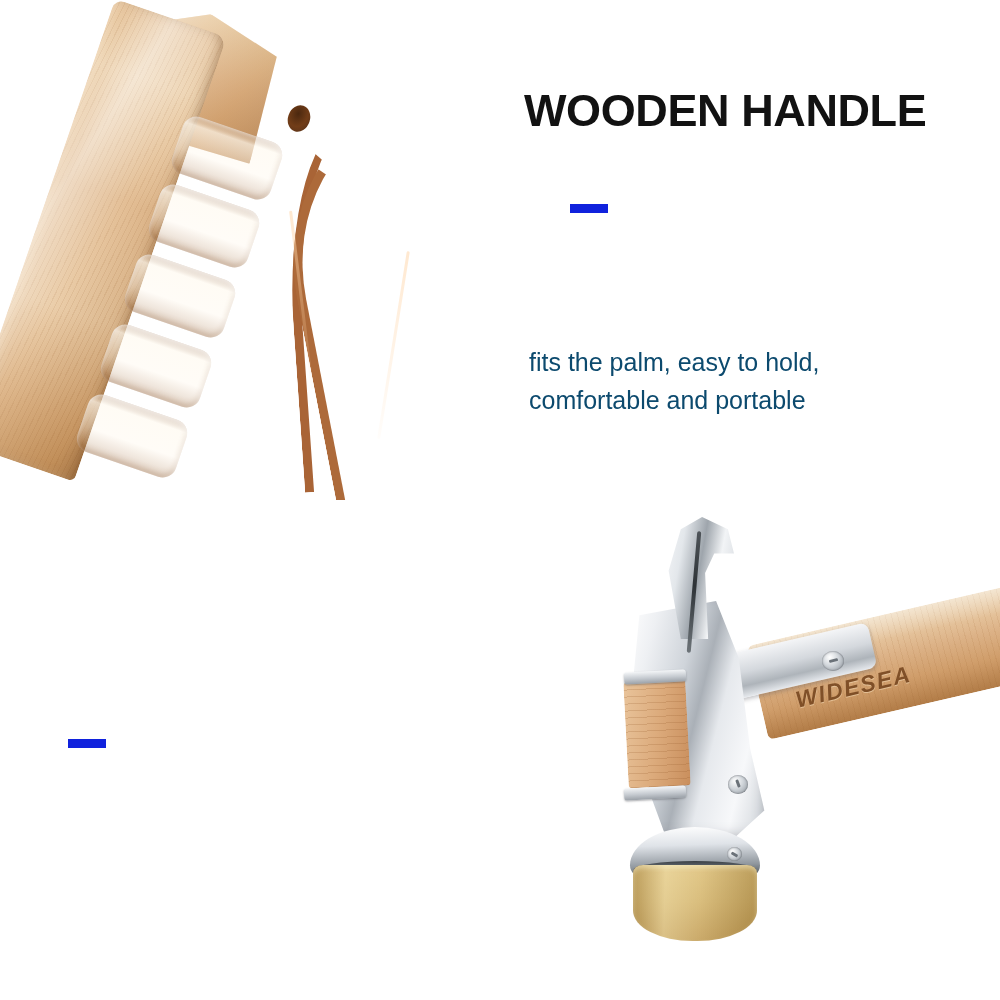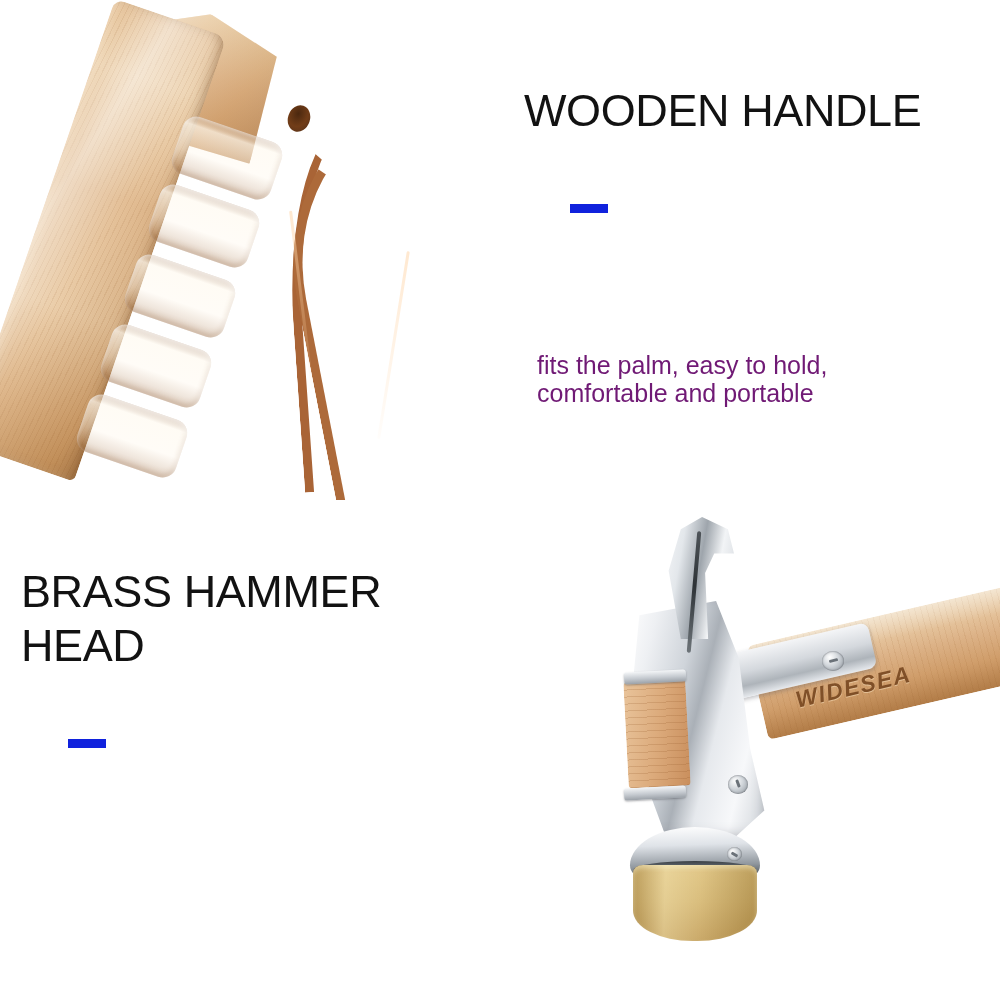--- a/index.html
+++ b/index.html
@@ -16,36 +16,37 @@
     position: relative;
     width: 1000px;
     height: 1000px;
     background: #ffffff;
     overflow: hidden;
   }
 
   
   .feature-title {
     position: absolute;
-    font-weight: normal;
+    font-weight: bold;
     color: #121212;
     font-size: 45px;
     line-height: 54px;
     letter-spacing: -0.4px;
     white-space: pre-line;
     margin: 0;
+    text-align: right;
   }
   .feature-desc {
     position: absolute;
     font-weight: normal;
-    color: #701a75;
+    color: #0c4a6e;
     font-size: 25px;
-    line-height: 28px;
+    line-height: 38px;
     white-space: pre-line;
-    margin: 16px;
+    margin: 8px;
   }
   .divider {
     position: absolute;
     width: 38px;
     height: 9px;
     background: #1022dd;
   }
 
   
   #title-wooden   { left: 524px; top: 84px; }
@@ -398,22 +399,20 @@
     </div>
   </div>
 
   <h2 class="feature-title" id="title-wooden">WOODEN HANDLE</h2>
 
   <div class="divider" id="divider-wooden"></div>
 
   <p class="feature-desc" id="desc-wooden">fits the palm, easy to hold,
 comfortable and portable</p>
 
-  <h2 class="feature-title" id="title-brass">BRASS HAMMER
-HEAD</h2>
 
   <div class="divider" id="divider-brass"></div>
 
 
   <div id="photo-hammer">
     <div class="hammer-stage">
       <div class="shaft"></div>
       <div class="shaft-brand">WIDESEA</div>
 
       <div class="strap"></div>

